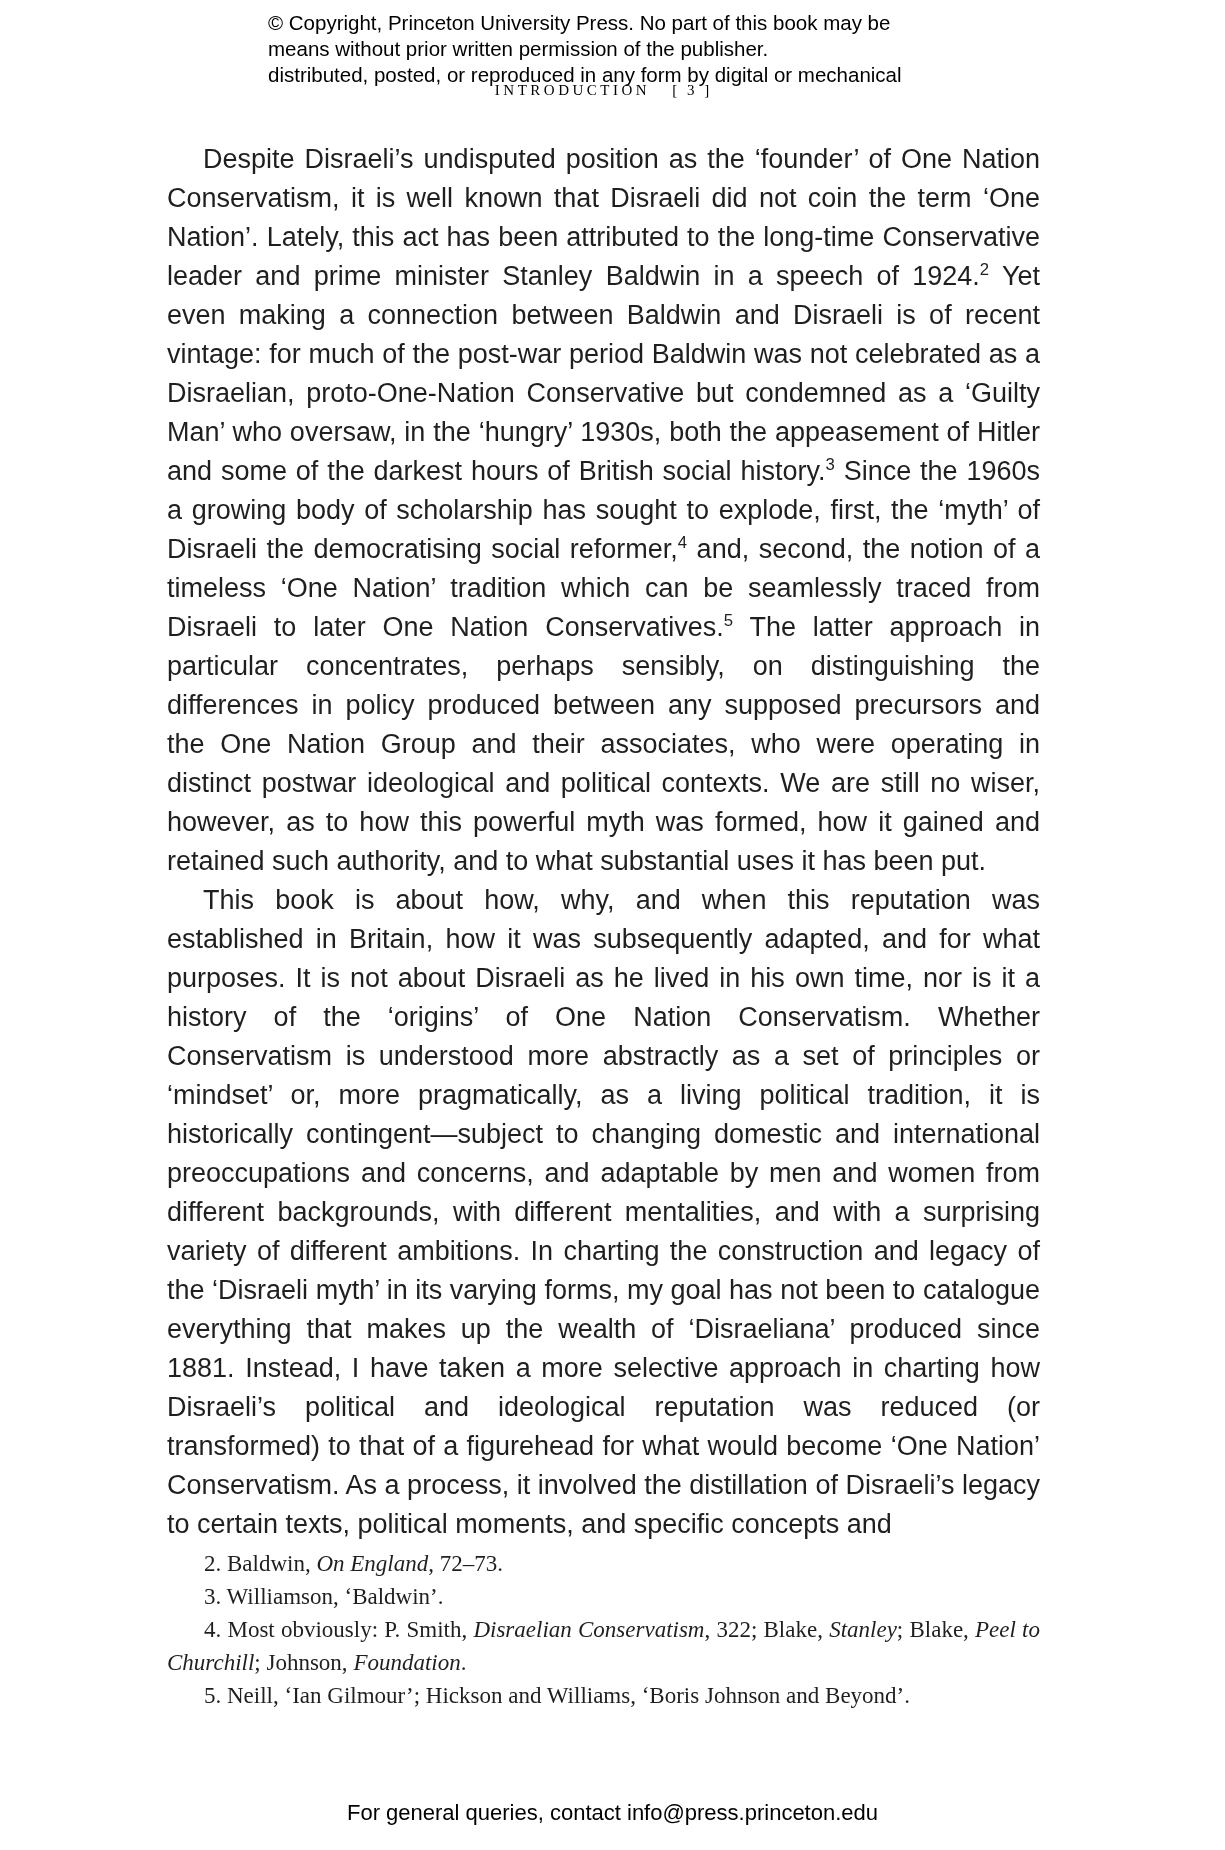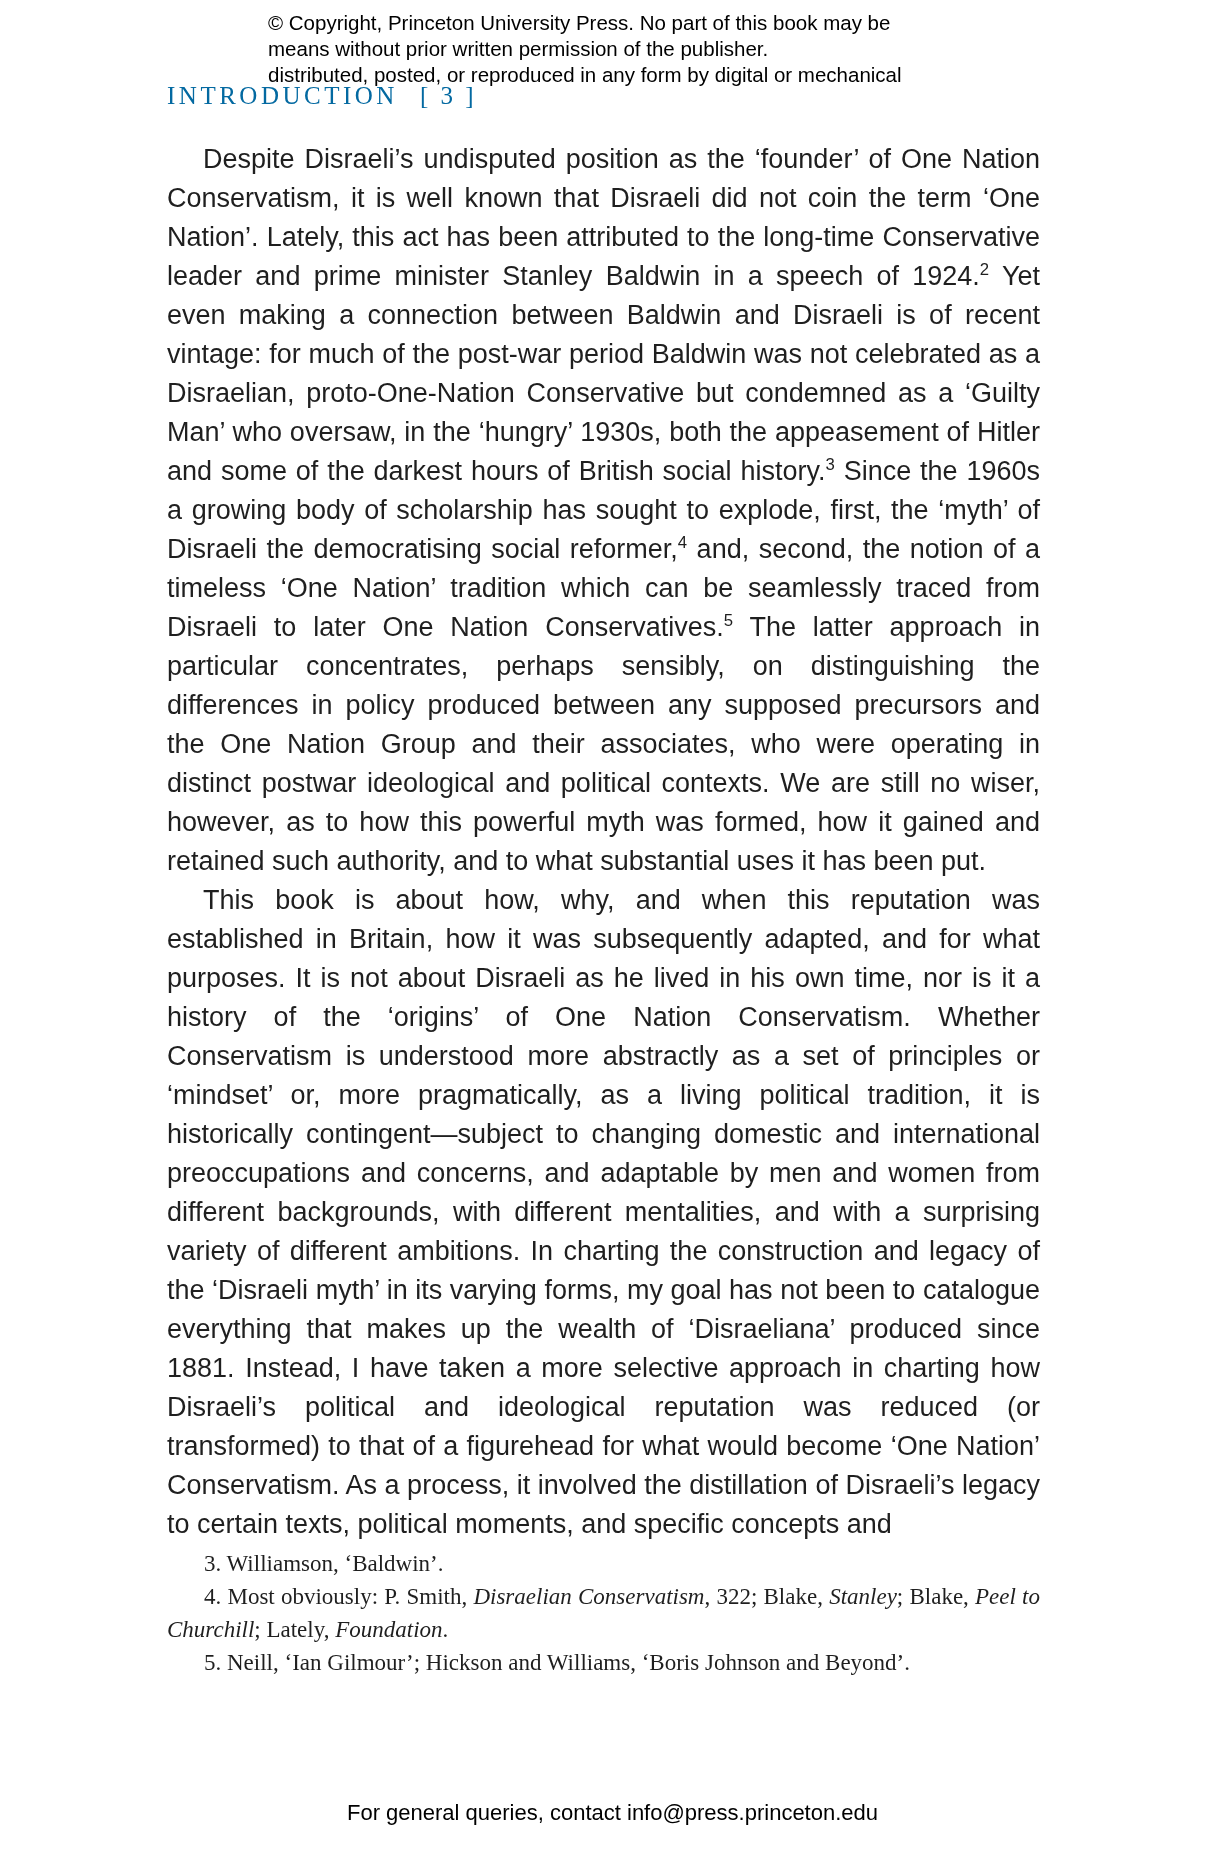--- a/index.html
+++ b/index.html
@@ -18,24 +18,24 @@
     font-family: "Liberation Sans", sans-serif;
     font-size: 20.5px;
     line-height: 26px;
     color: #000000;
   }
   .running-head {
     position: absolute;
     left: 167px;
     top: 82px;
     width: 873px;
-    text-align: left;
+    text-align: center;
     font-family: "Liberation Serif", "DejaVu Serif", serif;
-    font-size: 25px;
-    color: #0369a1;
+    font-size: 15px;
+    color: #000000;
     white-space: nowrap;
   }
   .running-head .rh-title { letter-spacing: 3.5px; }
   .running-head .rh-page { letter-spacing: 3px; margin-left: 22px; }
   .body-text {
     position: absolute;
     left: 167px;
     top: 140px;
     width: 873px;
     font-family: Liberation Sans, sans-serif;
@@ -88,20 +88,21 @@
   <div class="running-head">
     <span class="rh-title">INTRODUCTION</span><span class="rh-page">[ 3 ]</span>
   </div>
 
   <div class="body-text">
       <p class="para"><span>Despite Disraeli’s undisputed position as the ‘founder’ of One Nation Conservatism, it is well known that Disraeli did not coin the term ‘One Nation’. Lately, this act has been attributed to the long-time Conservative leader and prime minister Stanley Baldwin in a speech of 1924.</span><sup>2</sup><span> Yet even making a connection between Baldwin and Disraeli is of recent vintage: for much of the post-war period Baldwin was not celebrated as a Disraelian, proto-One-Nation Conservative but condemned as a ‘Guilty Man’ who oversaw, in the ‘hungry’ 1930s, both the appeasement of Hitler and some of the darkest hours of British social history.</span><sup>3</sup><span> Since the 1960s a growing body of scholarship has sought to explode, first, the ‘myth’ of Disraeli the democratising social reformer,</span><sup>4</sup><span> and, second, the notion of a timeless ‘One Nation’ tradition which can be seamlessly traced from Disraeli to later One Nation Conservatives.</span><sup>5</sup><span> The latter approach in particular concentrates, perhaps sensibly, on distinguishing the differences in policy produced between any supposed precursors and the One Nation Group and their associates, who were operating in distinct postwar ideological and political contexts. We are still no wiser, however, as to how this powerful myth was formed, how it gained and retained such authority, and to what substantial uses it has been put.</span></p>
       <p class="para"><span>This book is about how, why, and when this reputation was established in Britain, how it was subsequently adapted, and for what purposes. It is not about Disraeli as he lived in his own time, nor is it a history of the ‘origins’ of One Nation Conservatism. Whether Conservatism is understood more abstractly as a set of principles or ‘mindset’ or, more pragmatically, as a living political tradition, it is historically contingent—subject to changing domestic and international preoccupations and concerns, and adaptable by men and women from different backgrounds, with different mentalities, and with a surprising variety of different ambitions. In charting the construction and legacy of the ‘Disraeli myth’ in its varying forms, my goal has not been to catalogue everything that makes up the wealth of ‘Disraeliana’ produced since 1881. Instead, I have taken a more selective approach in charting how Disraeli’s political and ideological reputation was reduced (or transformed) to that of a figurehead for what would become ‘One Nation’ Conservatism. As a process, it involved the distillation of Disraeli’s legacy to certain texts, political moments, and specific concepts and</span></p>
     </div>
 
   <div class="footnotes">
+      <p class="footnote"><span>2. Baldwin, </span><span class="it">On England</span><span>, 72–73.</span></p>
       <p class="footnote"><span>3. Williamson, ‘Baldwin’.</span></p>
-      <p class="footnote"><span>4. Most obviously: P. Smith, </span><span class="it">Disraelian Conservatism</span><span>, 322; Blake, </span><span class="it">Stanley</span><span>; Blake, </span><span class="it">Peel to Churchill</span><span>; Lately, </span><span class="it">Foundation</span><span>.</span></p>
+      <p class="footnote"><span>4. Most obviously: P. Smith, </span><span class="it">Disraelian Conservatism</span><span>, 322; Blake, </span><span class="it">Stanley</span><span>; Blake, </span><span class="it">Peel to Churchill</span><span>; Johnson, </span><span class="it">Foundation</span><span>.</span></p>
       <p class="footnote"><span>5. Neill, ‘Ian Gilmour’; Hickson and Williams, ‘Boris Johnson and Beyond’.</span></p>
     </div>
 
   <div class="page-footer">For general queries, contact info@press.princeton.edu</div>
 
 </div>
 
 </body></html>

